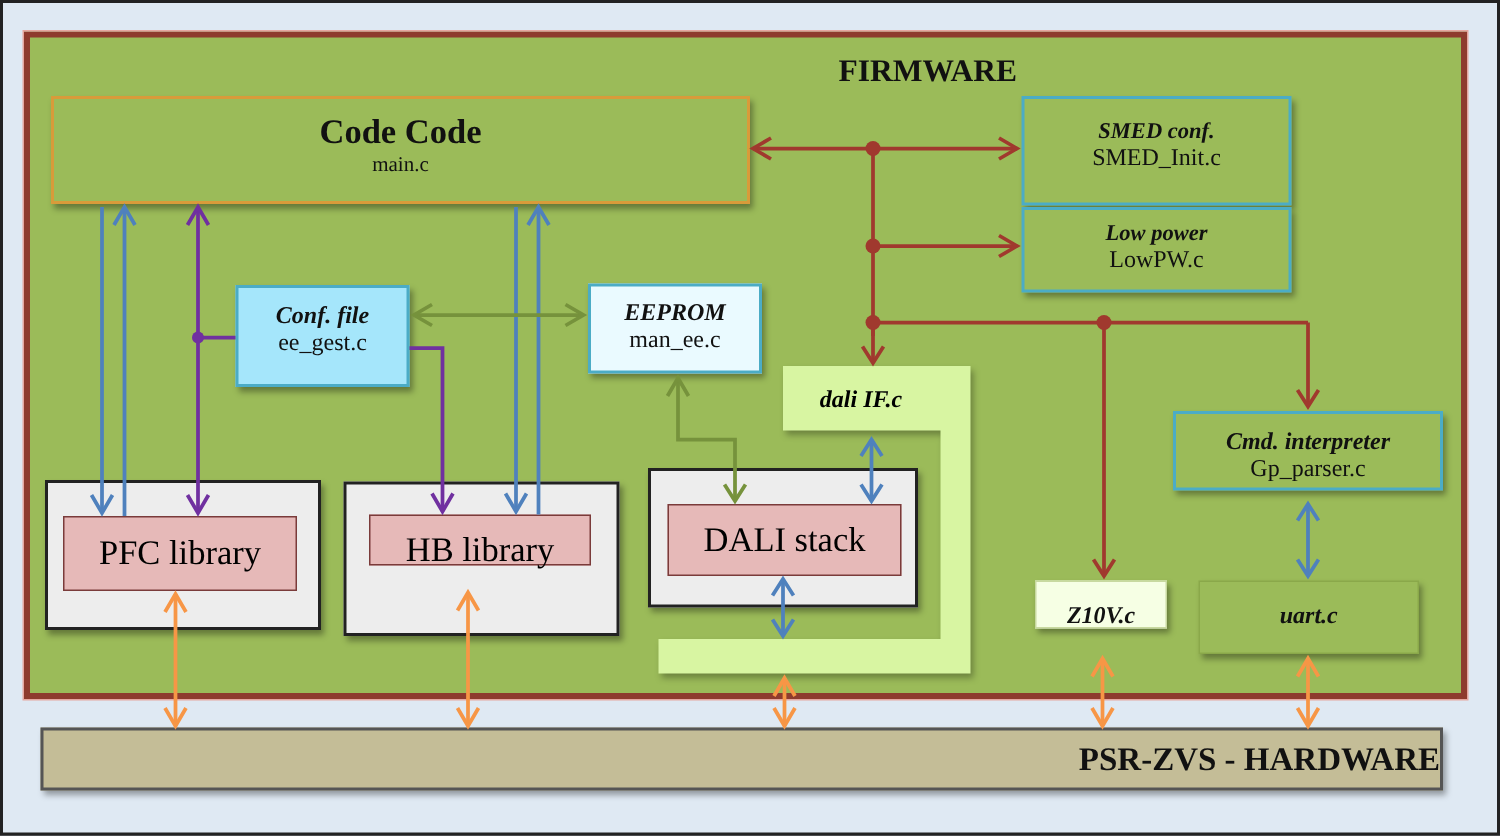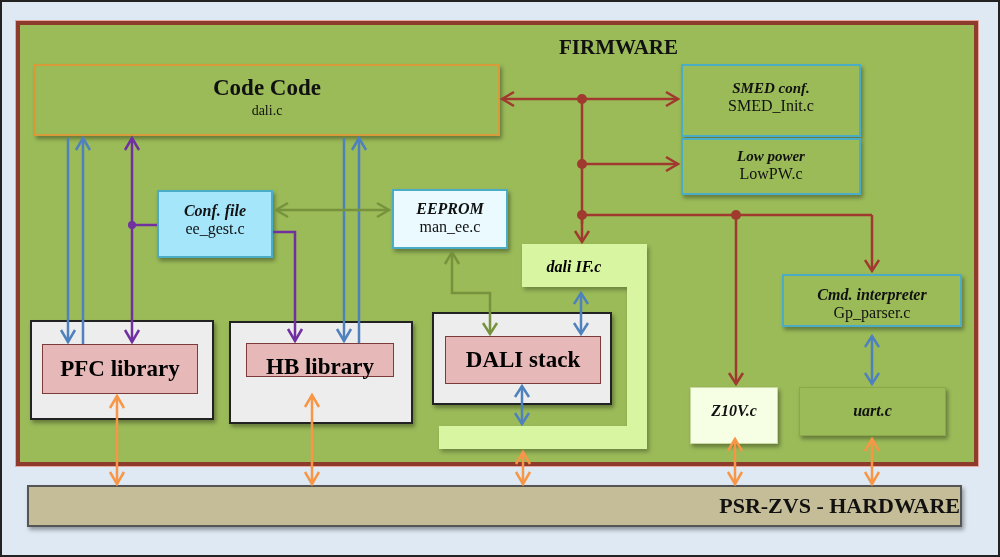--- a/index.html
+++ b/index.html
@@ -39,36 +39,36 @@
   }
   .conf .t-it { margin-top: 10px; font-size: 16px; }
   .eeprom {
     left: 390px; top: 187px; width: 116px; height: 60px;
     background: #eafaff; border: 2px solid #4bacc6;
   }
   .eeprom .t-it { margin-top: 9px; font-size: 16px; }
   .lib-outer { background: #ededed; border: 2px solid #222; }
   .lib-inner {
     position: absolute; background: #e6b9b8; border: 1.5px solid #7a3b3a;
-    font-size: 23px; font-weight: bold; text-align: center;
+    font-size: 23px; font-weight: normal; text-align: center;
   }
   .pfc-outer { left: 28px; top: 318px; width: 184px; height: 100px; }
   .pfc-inner { left: 40px; top: 342px; width: 156px; height: 50px; line-height: 47px; }
   .hb-outer { left: 227px; top: 319px; width: 184px; height: 103px; }
   .hb-inner { left: 244px; top: 341px; width: 148px; height: 34px; line-height: 46px; }
   .dali-outer { left: 430px; top: 310px; width: 180px; height: 93px; }
   .dali-inner { left: 443px; top: 334px; width: 156px; height: 48px; line-height: 45px; }
   .dali-if-label {
     position: absolute; left: 522px; top: 256px; width: 100px; font-size: 16px;
     font-style: italic; font-weight: bold; text-align: center;
   }
   .cmd { left: 780px; top: 272px; width: 180px; height: 53px; }
   .cmd .t-it { margin-top: 10px; font-size: 16px; }
   .z10v {
-    left: 688px; top: 385px; width: 88px; height: 57px;
+    left: 688px; top: 385px; width: 88px; height: 32px;
     background: #f6ffe4; border: 1px solid #c8d9a0;
   }
   .z10v .t-it, .uart .t-it { font-size: 16px; line-height: 46px; }
   .uart {
     left: 797px; top: 385px; width: 147px; height: 49px;
     background: #9bbb59; border: 1px solid #8aa84a;
   }
   .hardware {
     position: absolute; left: 25px; top: 483px; width: 935px; height: 42px;
     background: #c4bd97; border: 2px solid #555;
@@ -78,21 +78,21 @@
 </style>
 </head>
 <body>
 
 <div id="canvas">
   <div class="firmware"></div>
   <div class="fw-title">FIRMWARE</div>
 
   <div class="box main-code shadow">
     <div class="t">Code Code</div>
-    <div class="s">dali.c</div>
+    <div class="s">main.c</div>
   </div>
 
   <div class="box teal smed shadow">
     <div class="t-it">SMED conf.</div>
     <div class="s-n">SMED_Init.c</div>
   </div>
   <div class="box teal lowp shadow">
     <div class="t-it">Low power</div>
     <div class="s-n">LowPW.c</div>
   </div>

